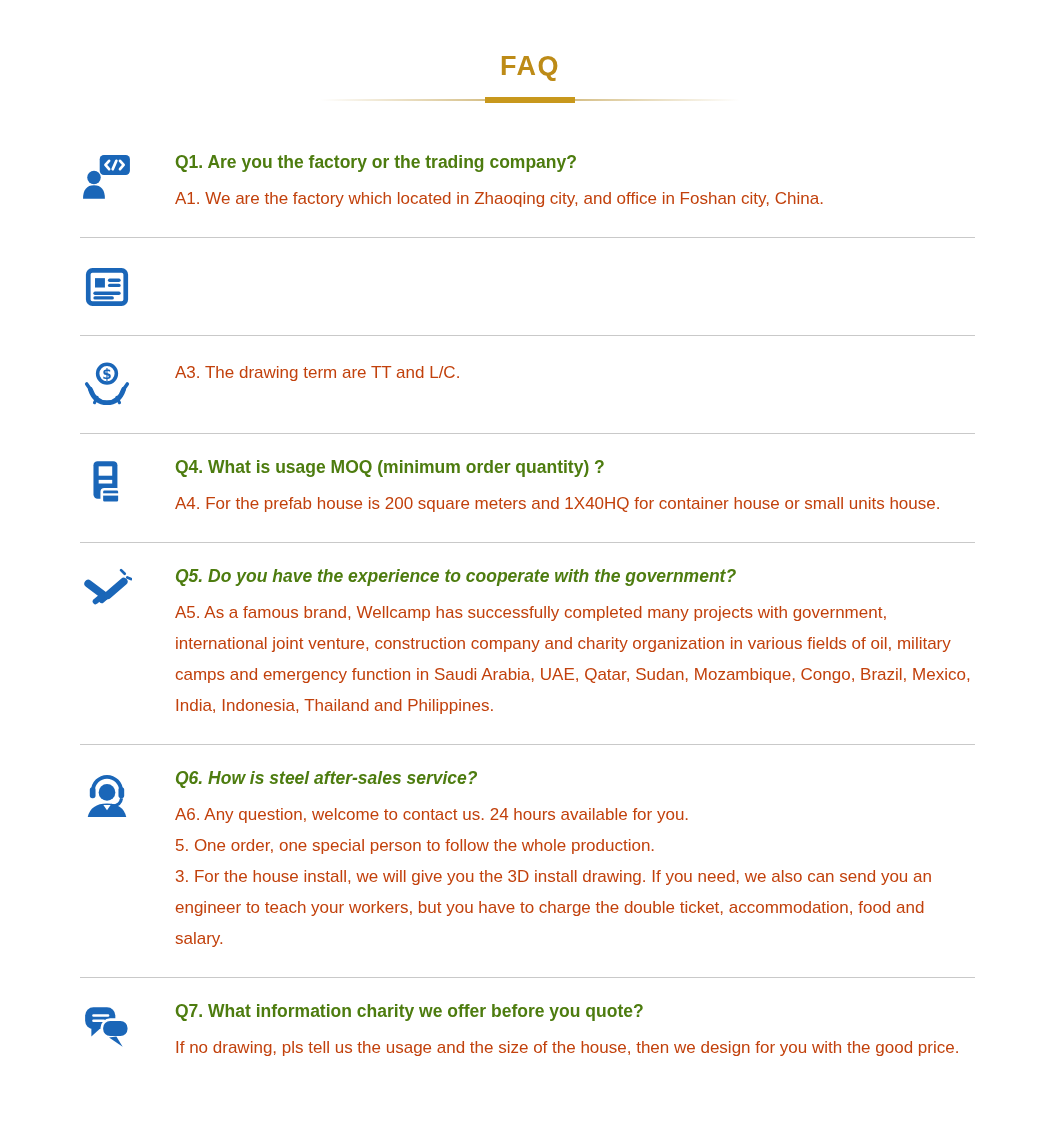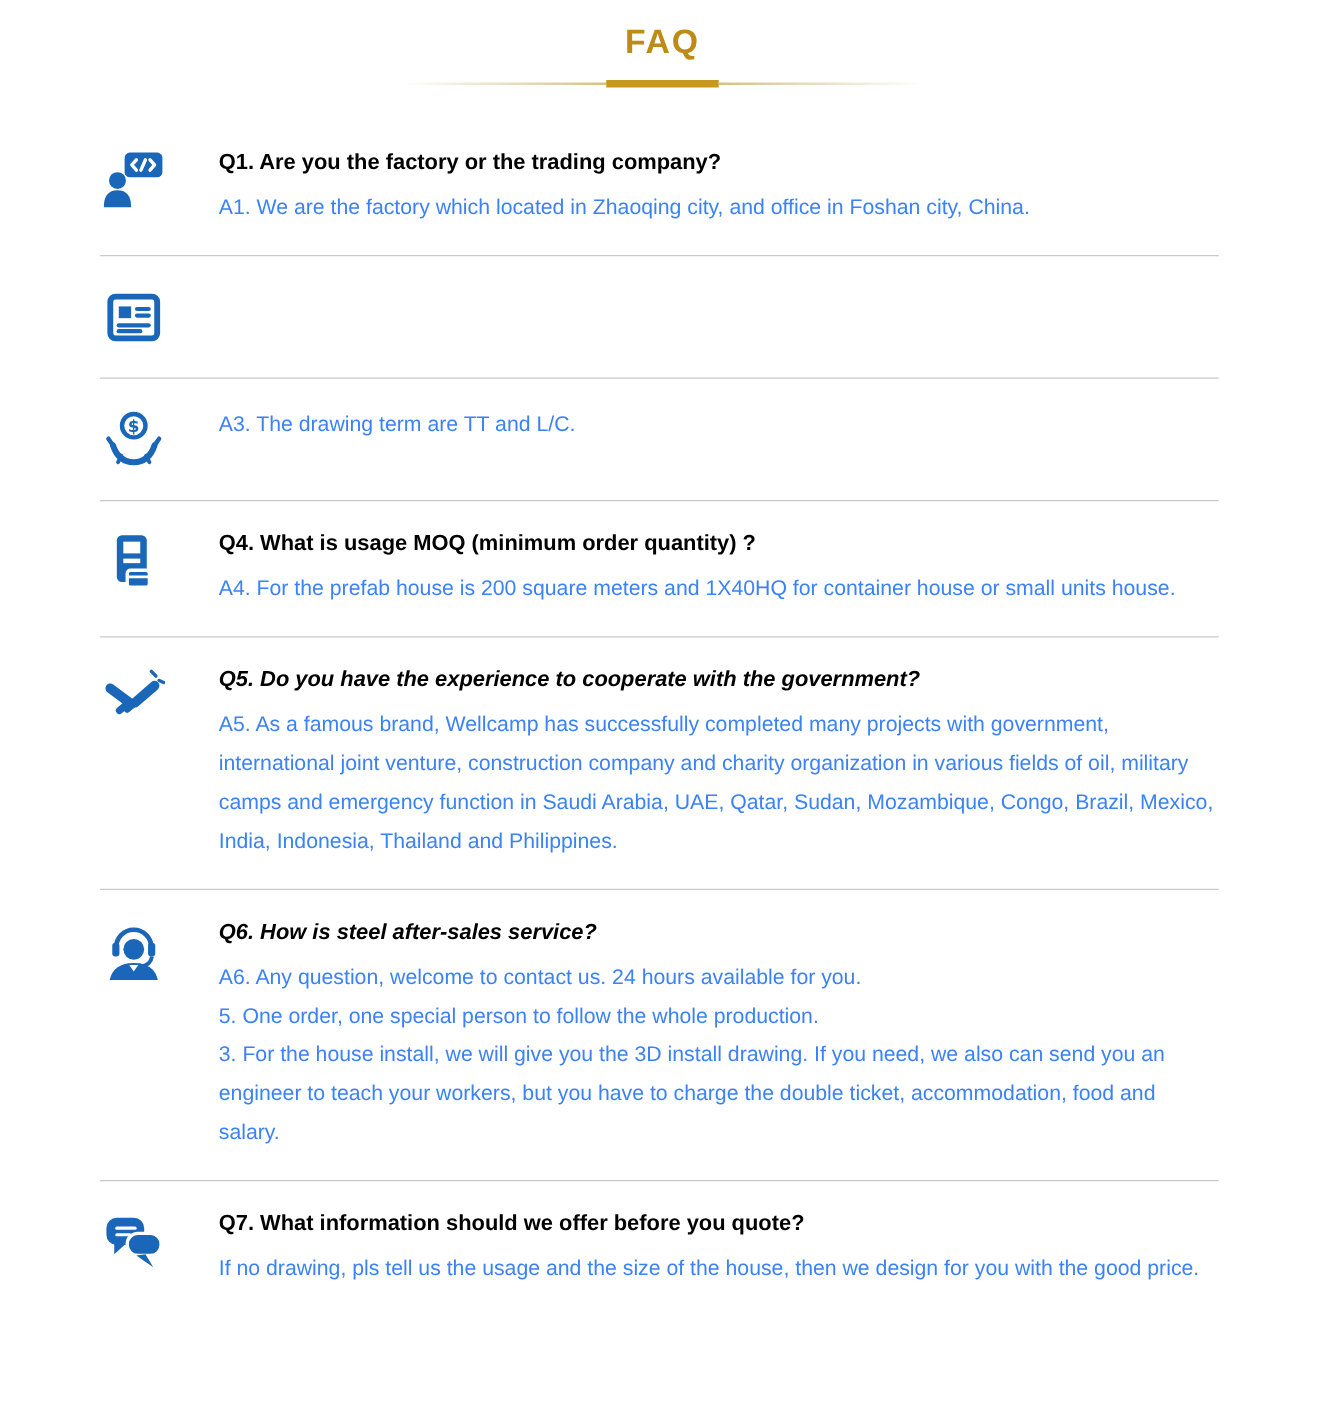--- a/index.html
+++ b/index.html
@@ -4,21 +4,21 @@
 <style>
   * { box-sizing: border-box; margin: 0; padding: 0; }
   html, body { background: #ffffff; }
   body {
     width: 1060px;
     min-height: 1121px;
     margin: 0 auto;
     font-family: "Liberation Sans", "DejaVu Sans", sans-serif;
     color: #333;
   }
-  .faq-header { text-align: center; padding-top: 18px; }
+  .faq-header { text-align: center; padding-top: 28px; margin-top: 23px; }
   .faq-title {
     font-size: 27px;
     font-weight: 700;
     letter-spacing: 1.5px;
     color: #bd8b17;
   }
   .divider {
     display: flex;
     align-items: center;
     justify-content: center;
@@ -36,28 +36,28 @@
     padding: 21px 0 23px;
     border-bottom: 1px solid #c9c9c9;
   }
   .faq-item:last-child { border-bottom: none; }
   .icon-col { flex: 0 0 95px; width: 95px; padding-top: 3px; }
   .icon-col svg { width: 50px; height: 50px; display: block; margin-left: 2px; }
   .text-col { flex: 1; min-width: 0; }
   .question {
     font-size: 17.5px;
     font-weight: 700;
-    color: #000000;
+    color: #4d7c0f;
     margin-bottom: 9px;
     line-height: 24px;
   }
   .question.italic { font-style: italic; }
   .answers .answer-line {
     font-size: 17px;
-    color: #3b82f6;
+    color: #c2410c;
     line-height: 31px;
     font-weight: 400;
   }
 </style>
 </head>
 <body>
 
 <header class="faq-header">
   <h1 class="faq-title">FAQ</h1>
   <div class="divider">
@@ -199,20 +199,20 @@
         <path d="M9 24 v9 l9 -8 z" fill="#1a66b8"></path>
         <g stroke="#fff" stroke-width="2.4" stroke-linecap="round">
           <line x1="11" y1="13" x2="25" y2="13"></line>
           <line x1="11" y1="18" x2="21" y2="18"></line>
         </g>
         <rect x="19" y="17" width="26" height="17" rx="8" fill="#1a66b8" stroke="#fff" stroke-width="2.6"></rect>
         <path d="M33 33 l6 10 -13 -9 z" fill="#1a66b8"></path>
       </svg>
     </div>
     <div class="text-col">
-      <h3 class="question">Q7. What information should we offer before you quote?</h3>
+      <h3 class="question">Q7. What information charity we offer before you quote?</h3>
       <div class="answers">
           <p class="answer-line">If no drawing, pls tell us the usage and the size of the house, then we design for you with the good price.</p>
         </div>
     </div>
   </section>
 
 </main>
 
 </body></html>

